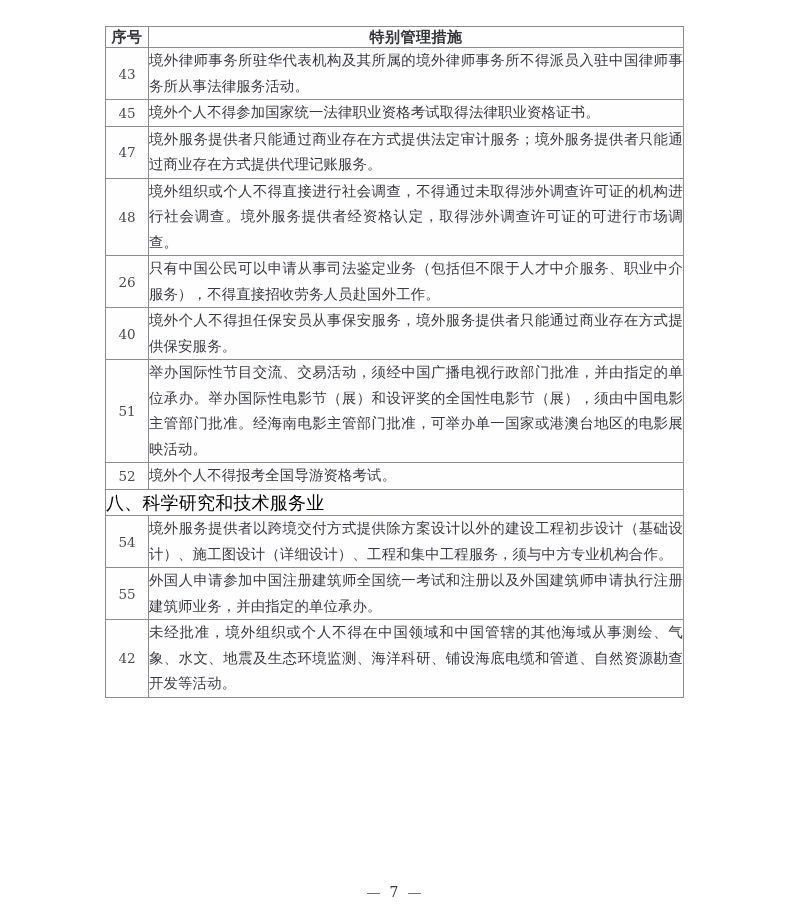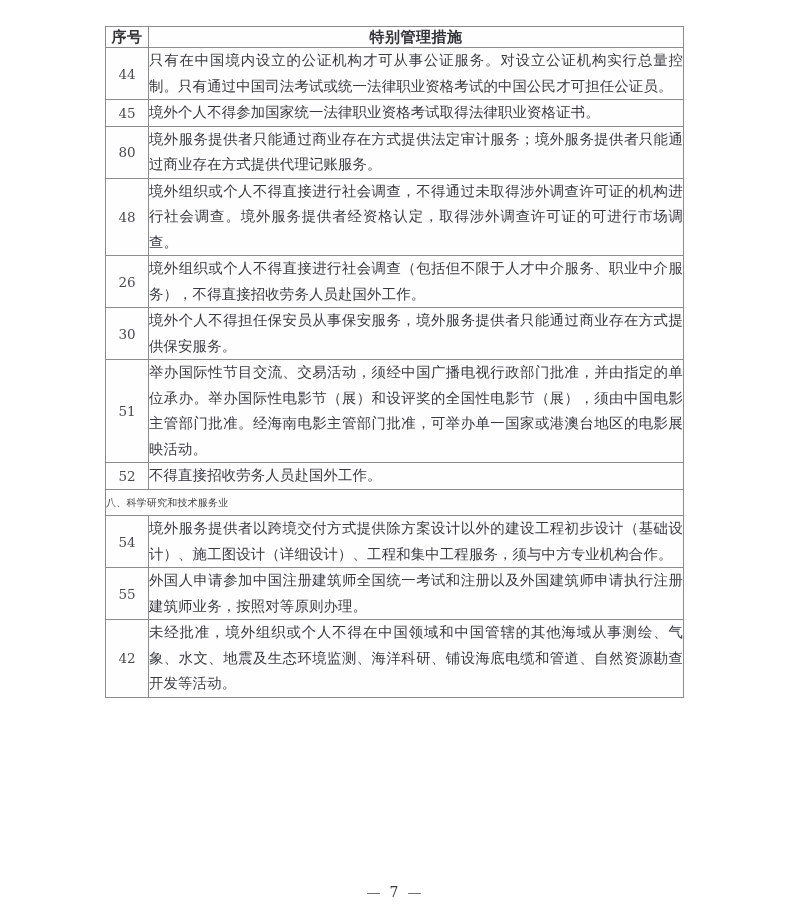--- a/index.html
+++ b/index.html
@@ -70,25 +70,25 @@
     line-height: 25.5px;
     padding: 7px 9px 8px 11px;
     text-align: justify;
     text-justify: inter-ideograph;
     color: #3a3a44;
     letter-spacing: 0.15px;
   }
 
   
   .section-cell {
-    font-size: 10px;
+    font-size: 18px;
     line-height: 25.5px;
     padding: 7px 9px 8px 14px;
     text-align: left;
-    color: #404040;
+    color: #000000;
     letter-spacing: 0.2px;
   }
 
   
   .page-footer {
     position: absolute;
     left: 0;
     top: 884px;
     width: 790px;
     text-align: center;
@@ -115,61 +115,61 @@
       <col class="col-body">
     </colgroup>
     <thead>
       <tr>
         <th class="hdr-cell">序号</th>
         <th class="hdr-cell">特别管理措施</th>
       </tr>
     </thead>
     <tbody id="table-body">
         <tr>
-          <td class="no-cell">44</td>
-          <td class="text-cell">只有在中国境内设立的公证机构才可从事公证服务。对设立公证机构实行总量控制。只有通过中国司法考试或统一法律职业资格考试的中国公民才可担任公证员。</td>
+          <td class="no-cell">43</td>
+          <td class="text-cell">境外律师事务所驻华代表机构及其所属的境外律师事务所不得派员入驻中国律师事务所从事法律服务活动。</td>
         </tr>
         <tr>
           <td class="no-cell">45</td>
           <td class="text-cell">境外个人不得参加国家统一法律职业资格考试取得法律职业资格证书。</td>
         </tr>
         <tr>
-          <td class="no-cell">80</td>
+          <td class="no-cell">47</td>
           <td class="text-cell">境外服务提供者只能通过商业存在方式提供法定审计服务；境外服务提供者只能通过商业存在方式提供代理记账服务。</td>
         </tr>
         <tr>
           <td class="no-cell">48</td>
           <td class="text-cell">境外组织或个人不得直接进行社会调查，不得通过未取得涉外调查许可证的机构进行社会调查。境外服务提供者经资格认定，取得涉外调查许可证的可进行市场调查。</td>
         </tr>
         <tr>
           <td class="no-cell">26</td>
-          <td class="text-cell">境外组织或个人不得直接进行社会调查（包括但不限于人才中介服务、职业中介服务），不得直接招收劳务人员赴国外工作。</td>
+          <td class="text-cell">只有中国公民可以申请从事司法鉴定业务（包括但不限于人才中介服务、职业中介服务），不得直接招收劳务人员赴国外工作。</td>
         </tr>
         <tr>
-          <td class="no-cell">30</td>
+          <td class="no-cell">40</td>
           <td class="text-cell">境外个人不得担任保安员从事保安服务，境外服务提供者只能通过商业存在方式提供保安服务。</td>
         </tr>
         <tr>
           <td class="no-cell">51</td>
           <td class="text-cell">举办国际性节目交流、交易活动，须经中国广播电视行政部门批准，并由指定的单位承办。举办国际性电影节（展）和设评奖的全国性电影节（展），须由中国电影主管部门批准。经海南电影主管部门批准，可举办单一国家或港澳台地区的电影展映活动。</td>
         </tr>
         <tr>
           <td class="no-cell">52</td>
-          <td class="text-cell">不得直接招收劳务人员赴国外工作。</td>
+          <td class="text-cell">境外个人不得报考全国导游资格考试。</td>
         </tr>
         <tr>
           <td class="section-cell" colspan="2">八、科学研究和技术服务业</td>
         </tr>
         <tr>
           <td class="no-cell">54</td>
           <td class="text-cell">境外服务提供者以跨境交付方式提供除方案设计以外的建设工程初步设计（基础设计）、施工图设计（详细设计）、工程和集中工程服务，须与中方专业机构合作。</td>
         </tr>
         <tr>
           <td class="no-cell">55</td>
-          <td class="text-cell">外国人申请参加中国注册建筑师全国统一考试和注册以及外国建筑师申请执行注册建筑师业务，按照对等原则办理。</td>
+          <td class="text-cell">外国人申请参加中国注册建筑师全国统一考试和注册以及外国建筑师申请执行注册建筑师业务，并由指定的单位承办。</td>
         </tr>
         <tr>
           <td class="no-cell">42</td>
           <td class="text-cell">未经批准，境外组织或个人不得在中国领域和中国管辖的其他海域从事测绘、气象、水文、地震及生态环境监测、海洋科研、铺设海底电缆和管道、自然资源勘查开发等活动。</td>
         </tr>
       </tbody>
   </table>
 
   <div class="page-footer">
     <span class="dash">—</span><span class="pnum">7</span><span class="dash">—</span>

